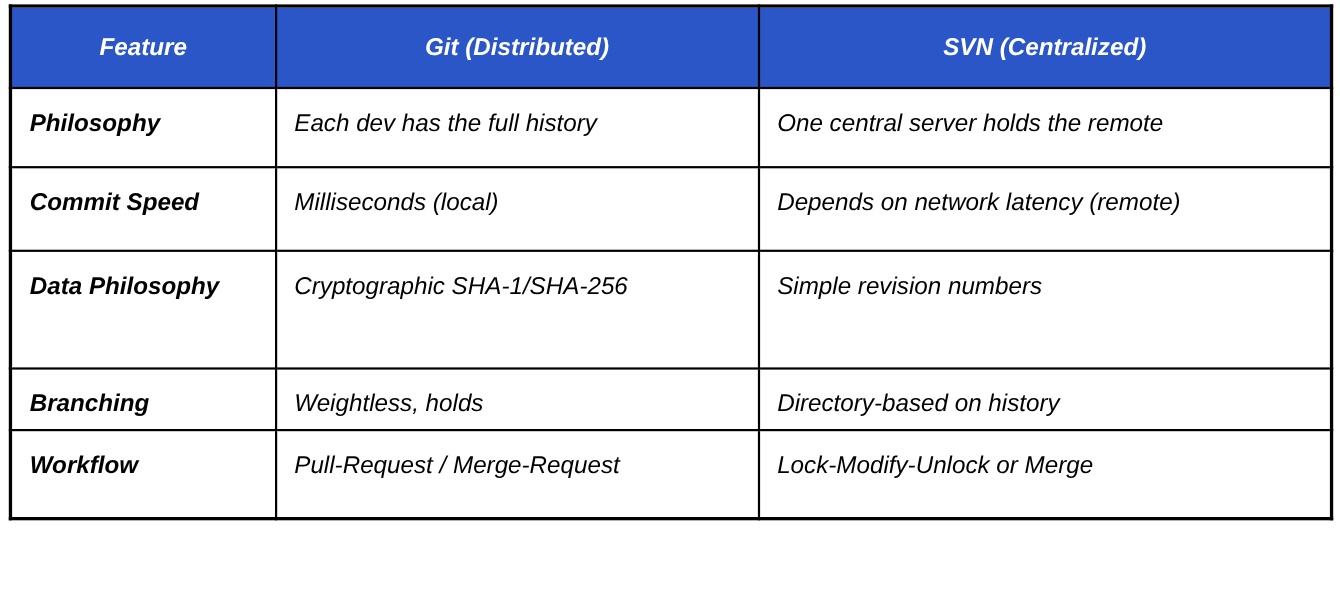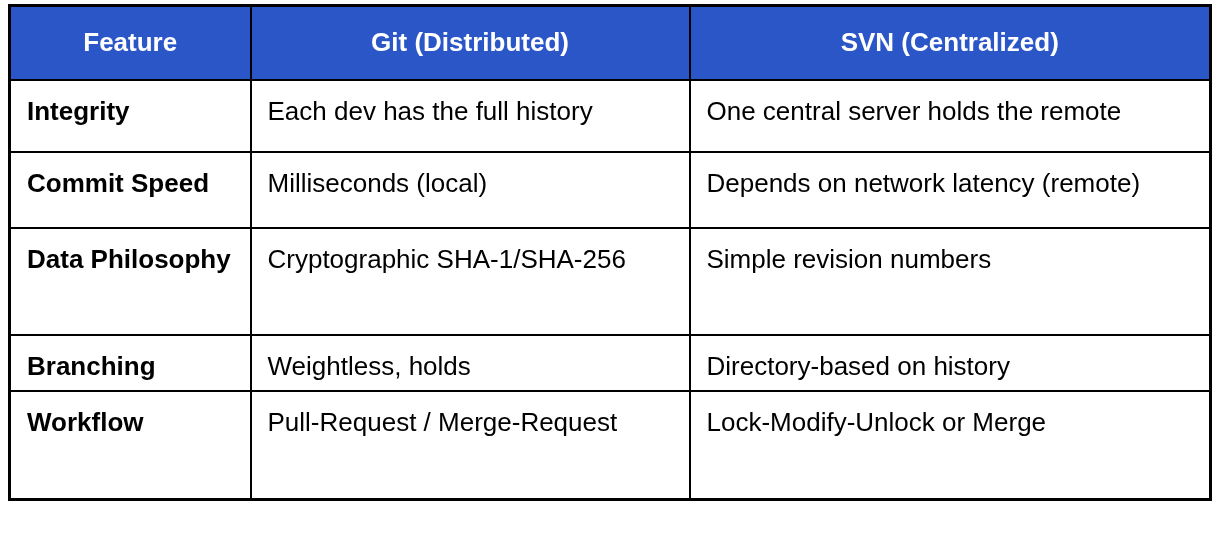--- a/index.html
+++ b/index.html
@@ -21,24 +21,25 @@
     left: 8px;
     top: 4px;
     width: 1201px;
     border-collapse: collapse;
     table-layout: fixed;
     border: 3px solid var(--border, #000000);
   }
   table.compare th,
   table.compare td {
     border: 2px solid var(--border, #000000);
-    font-size: 26px;
+    font-size: 22px;
     line-height: 33px;
     overflow: hidden;
     white-space: nowrap;
+    font-style: italic;
   }
   
   table.compare thead th {
     background: var(--header-bg, #2b56c7);
     color: var(--header-text, #ffffff);
     font-weight: bold;
     text-align: center;
     vertical-align: middle;
     padding: 0;
   }
@@ -69,39 +70,39 @@
     </colgroup>
     <thead>
       <tr style="height:74px;">
         <th>Feature</th>
         <th>Git (Distributed)</th>
         <th>SVN (Centralized)</th>
       </tr>
     </thead>
     <tbody>
       <tr style="height:72px;">
-        <th>Integrity</th>
+        <th>Philosophy</th>
         <td>Each dev has the full history</td>
         <td>One central server holds the remote</td>
       </tr>
       <tr style="height:76px;">
         <th>Commit Speed</th>
         <td>Milliseconds (local)</td>
         <td>Depends on network latency (remote)</td>
       </tr>
       <tr style="height:107px;">
         <th>Data Philosophy</th>
         <td>Cryptographic SHA-1/SHA-256</td>
         <td>Simple revision numbers</td>
       </tr>
       <tr style="height:56px;">
         <th>Branching</th>
         <td>Weightless, holds</td>
         <td>Directory-based on history</td>
       </tr>
-      <tr style="height:109px;">
+      <tr style="height:81px;">
         <th>Workflow</th>
         <td>Pull-Request / Merge-Request</td>
         <td>Lock-Modify-Unlock or Merge</td>
       </tr>
     </tbody>
   </table>
 </div>
 
 </body></html>

